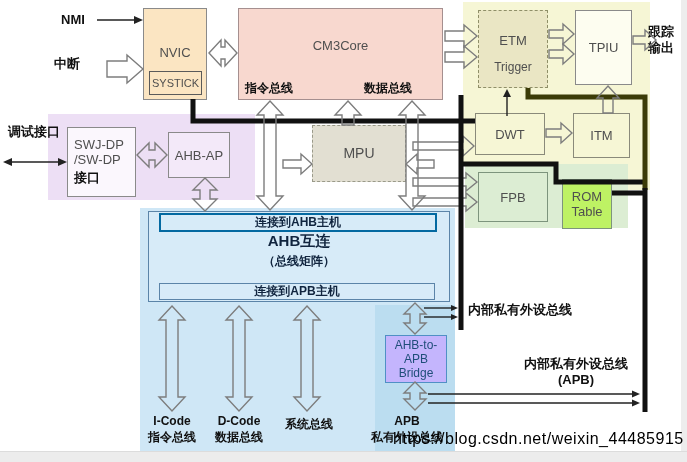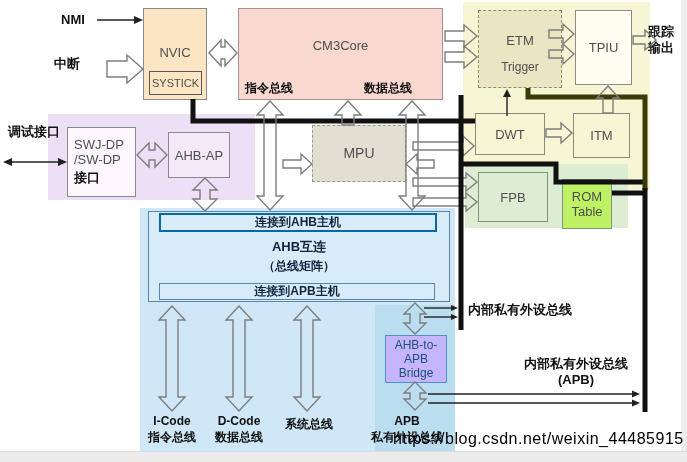--- a/index.html
+++ b/index.html
@@ -39,21 +39,21 @@
   <div class="box" style="left:149px;top:71px;width:53px;height:24px;background:#FBE5C2;border:1.4px solid #5a5a5a;">
     <span class="boxtxt" style="font-size:11px;">SYSTICK</span>
   </div>
 
   <div class="box" style="left:238px;top:8px;width:205px;height:92px;background:#F8D8CF;border:1.4px solid #a58f8f;">
     <span class="boxtxt" style="margin-bottom:18px;">CM3Core</span>
     <span class="lbl" style="left:6px;bottom:3px;top:auto;position:absolute;font-size:12px;">指令总线</span>
     <span class="lbl" style="right:30px;bottom:3px;top:auto;position:absolute;font-size:12px;">数据总线</span>
   </div>
 
-  <div class="box" style="left:478px;top:10px;width:84px;height:78px;background:#EAE6C4;border:1.6px dashed #8f8f68;">
+  <div class="box" style="left:478px;top:10px;width:70px;height:78px;background:#EAE6C4;border:1.6px dashed #8f8f68;">
     <span class="boxtxt" style="margin-top:10px;">ETM</span>
     <span class="boxtxt" style="margin-top:12px;font-size:12px;">Trigger</span>
   </div>
   <div class="box" style="left:575px;top:10px;width:57px;height:75px;background:#FDFDF0;border:1.4px solid #8a8a8a;">
     <span class="boxtxt">TPIU</span>
   </div>
   <div class="box" style="left:475px;top:113px;width:70px;height:42px;background:#F6F6D5;border:1.4px solid #8a8a7a;">
     <span class="boxtxt">DWT</span>
   </div>
   <div class="box" style="left:573px;top:113px;width:57px;height:45px;background:#F6F6D5;border:1.4px solid #8a8a7a;">
@@ -76,21 +76,21 @@
     <span class="boxtxt">AHB-AP</span>
   </div>
   <div class="box" style="left:312px;top:125px;width:94px;height:57px;background:#E2DFD2;border:1.6px dashed #9a9a8a;">
     <span class="boxtxt" style="font-size:14px;">MPU</span>
   </div>
 
   <div class="box" style="left:148px;top:211px;width:302px;height:91px;background:#D7EBF8;border:1px solid #5b84a8;justify-content:flex-start;">
     <div style="position:absolute;left:10px;top:1px;width:274px;height:15px;border:2px solid #0369a1;display:flex;align-items:center;justify-content:center;">
       <span class="navy" style="font-weight:bold;font-size:12px;">连接到AHB主机</span>
     </div>
-    <span class="navy" style="font-weight:bold;font-size:13px;margin-top:26px;">AHB互连</span>
+    <span class="navy" style="font-weight:bold;font-size:15px;margin-top:20px;">AHB互连</span>
     <span class="navy" style="font-weight:bold;font-size:12px;margin-top:2px;">（总线矩阵）</span>
     <div style="position:absolute;left:10px;bottom:1px;width:274px;height:15px;border:1px solid #5b84a8;display:flex;align-items:center;justify-content:center;">
       <span class="navy" style="font-weight:bold;font-size:12px;">连接到APB主机</span>
     </div>
   </div>
 
   <div class="box" style="left:385px;top:335px;width:62px;height:48px;background:#c4b5fd;border:1.4px solid #5090c5;">
     <span style="color:#1f4e79;font-size:12px;line-height:14px;">AHB-to-</span>
     <span style="color:#1f4e79;font-size:12px;line-height:14px;">APB</span>
     <span style="color:#1f4e79;font-size:12px;line-height:14px;">Bridge</span>

